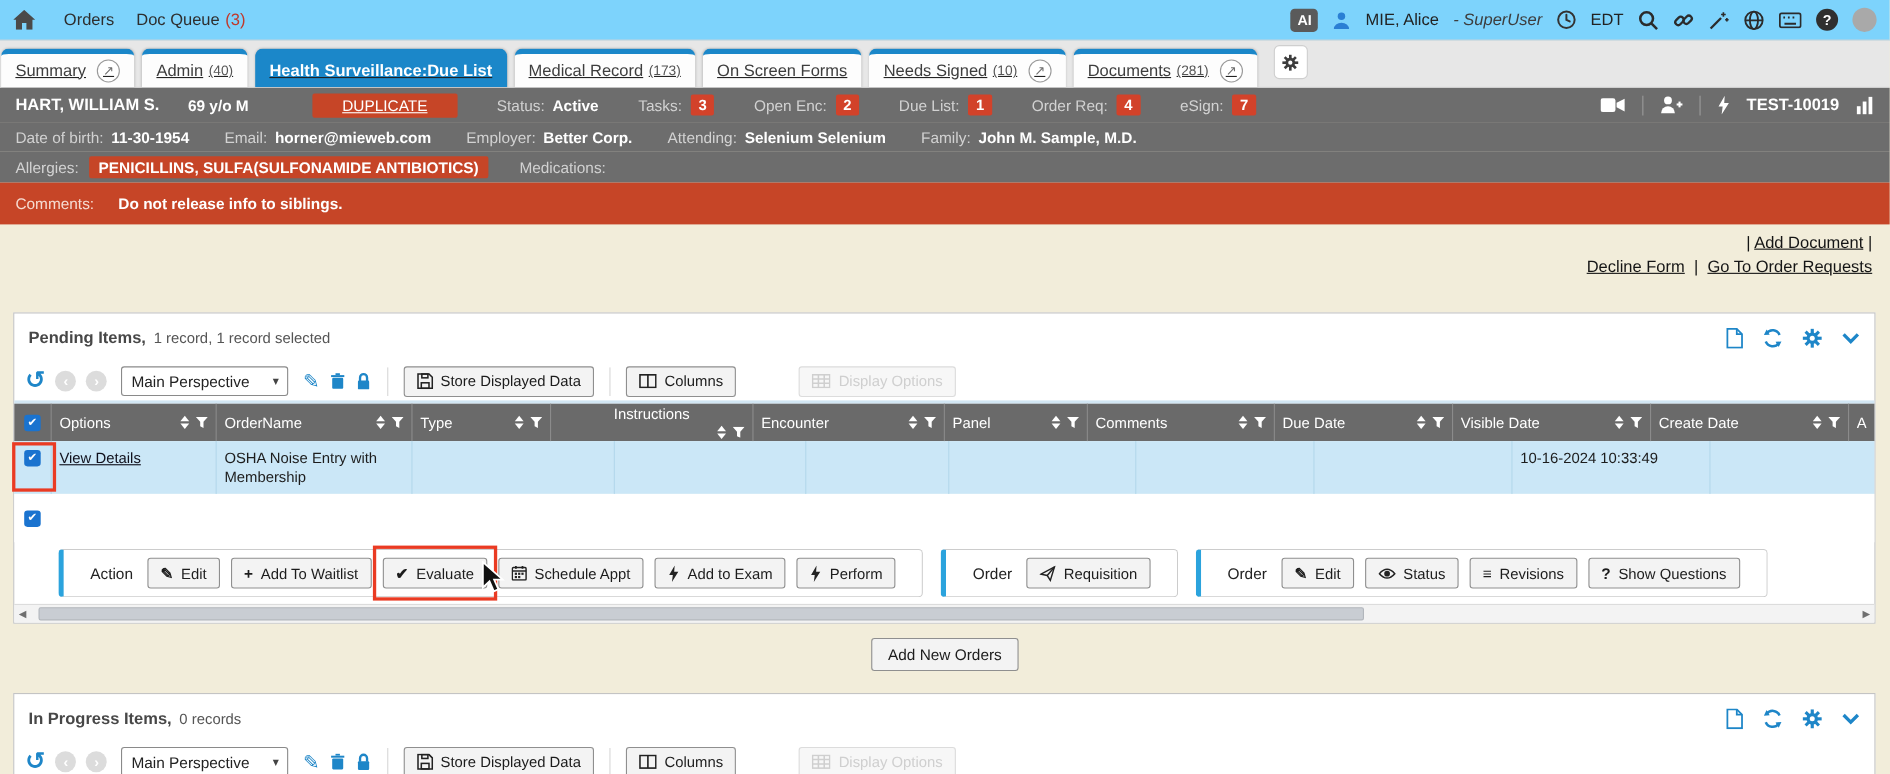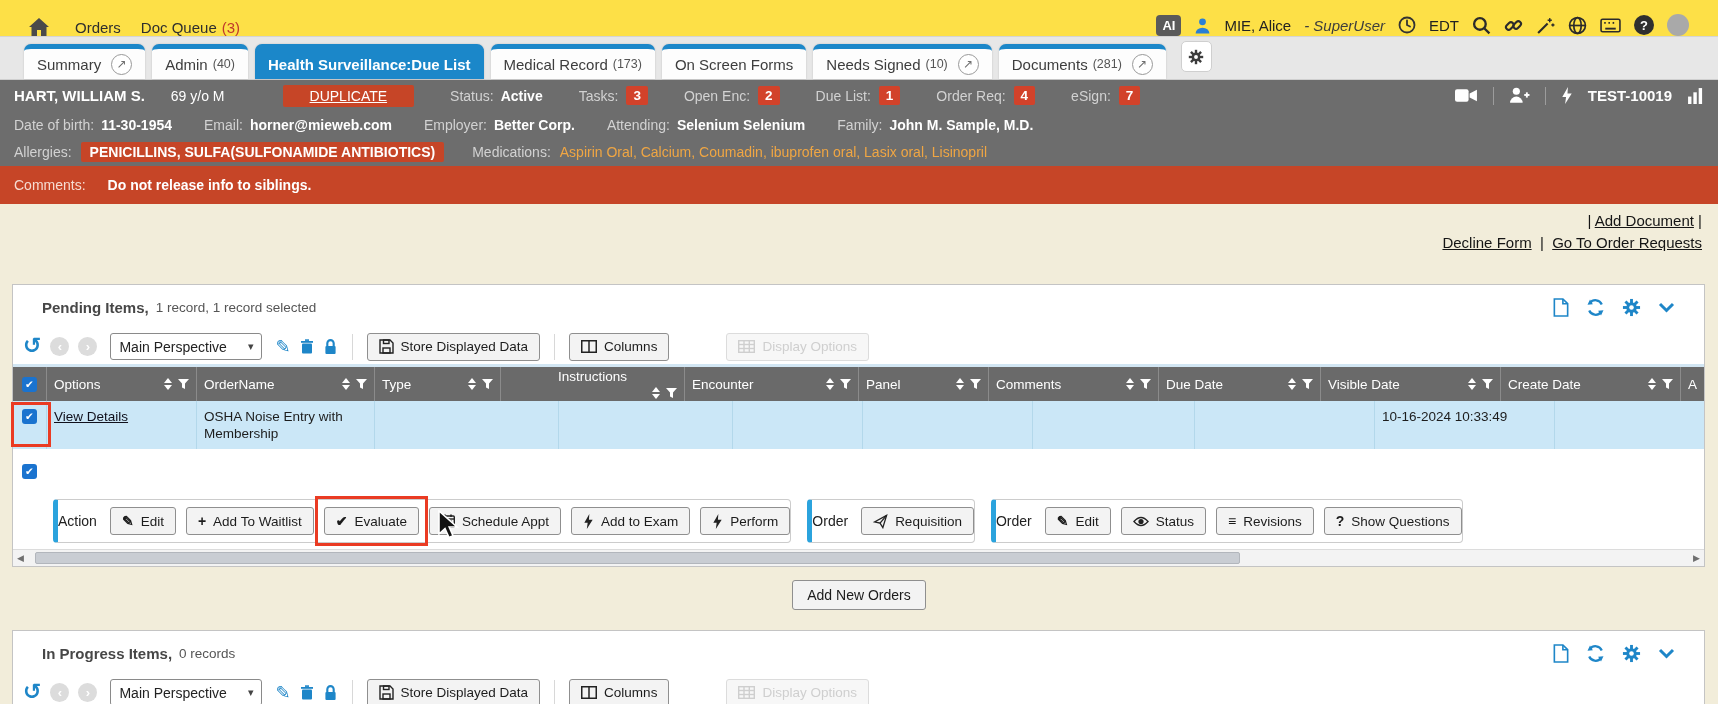--- a/index.html
+++ b/index.html
@@ -8,59 +8,59 @@
     position:relative;
     background:var(--cream,#f2edda);
     font-family:"Liberation Sans","DejaVu Sans",sans-serif;
     color:#222;
   }
   svg { display:block; }
 
   
   .topbar {
     position:absolute; top:0; left:0; right:0; height:37px;
-    background:#fde047; border-bottom:1px solid #d4d4d4;
-    display:flex; align-items:flex-end; padding:0 29px; gap:10px; font-size:15px;
+    background:#7dd3fc; border-bottom:1px solid #d4d4d4;
+    display:flex; align-items:center; padding:0 12px; gap:10px; font-size:15px;
   }
   .crumbs { display:flex; align-items:center; gap:20px; margin-left:16px; }
   .crumb { color:#2e2e2e; cursor:pointer; }
   .dq { display:flex; gap:5px; align-items:center; }
   .crumb-count { color:#c0392b; }
   .topbar-right { margin-left:auto; display:flex; align-items:center; gap:13px; }
   .ai-badge { background:#5a5a5a; color:#fff; font-weight:bold; font-size:13px; padding:3px 6px; border-radius:4px; }
   .user-role { font-style:italic; color:#3d3d3d; }
   .help-circle { width:20px; height:20px; border-radius:50%; background:#2f2f2f; color:#fff; font-weight:bold; font-size:13px; display:flex; align-items:center; justify-content:center; }
   .avatar { width:22px; height:22px; border-radius:50%; background:#a9a9a9; }
 
   
   .tabbar {
     position:absolute; top:37px; left:0; right:0; height:43px;
     background:#e7e7e7; border-bottom:1px solid #cfcfcf;
-    display:flex; align-items:flex-end; padding-left:24px; gap:7px;
+    display:flex; align-items:flex-end; padding-left:1px; gap:7px;text-decoration:underline;
   }
   .tab {
     height:35px; display:flex; align-items:center; padding:0 13px;
     background:#fdfdfd; border-top:5px solid var(--accent-blue,#1b87c9);
     border-radius:7px 7px 0 0; font-size:15px; color:#3d3d3d; cursor:pointer;
     box-shadow:0 0 2px rgba(0,0,0,.18); white-space:nowrap;
   }
   .tab .count { font-size:12.5px; margin-left:5px; color:#555; }
   .tab.active { background:var(--accent-blue,#1b87c9); color:#fff; font-weight:bold; }
   .ext-circle { width:21px; height:21px; border-radius:50%; border:1.5px solid #999; color:#707070; font-size:12px; display:flex; align-items:center; justify-content:center; margin-left:10px; background:#fff; }
   .tab-settings { width:31px; height:31px; background:#fff; border:1px solid #cfcfcf; border-radius:5px; margin-left:8px; align-self:center; margin-bottom:3px; display:flex; align-items:center; justify-content:center; position:relative; cursor:pointer; }
 
   
   .pbar { position:absolute; left:0; right:0; background:var(--bar-gray,#6d6d6d); color:#fff; display:flex; align-items:center; padding:0 14px; font-size:14px; }
   .pbar .lbl { color:#d2d2d2; font-weight:normal; }
   .pbar .val { color:#fff; font-weight:bold; margin-left:7px; }
   .pbar1 { top:80px; height:31px; }
   .pbar2 { top:111px; height:27px; }
   .pbar3 { top:138px; height:28px; }
   .pname { font-weight:bold; font-size:15px; }
-  .age { margin-left:26px; font-weight:normal; }
+  .age { margin-left:26px; font-weight:bold; }
   .dup-badge { margin-left:58px; background:var(--alert-red,#c64527); padding:3px 27px; font-weight:normal; text-decoration:underline; border-radius:2px; }
   .stat-group { display:flex; align-items:center; margin-left:36px; }
   .num-badge { background:var(--badge-red,#d2422a); color:#fff; font-weight:bold; padding:2px 7px; border-radius:2px; margin-left:8px; font-size:13.5px; }
   .pbar-right { margin-left:auto; display:flex; align-items:center; gap:15px; }
   .pdiv { width:1px; height:18px; background:#9c9c9c; }
   .chart-id { font-weight:bold; font-size:15px; }
   .demo-pair { display:flex; align-items:center; margin-right:32px; }
   .allergy-badge { background:var(--alert-red,#c64527); color:#fff; font-weight:bold; padding:2px 9px; border-radius:2px; margin-left:9px; }
   .meds { margin-left:9px; color:var(--meds-orange,#f0a643); }
   .med + .med::before { content:", "; }
@@ -74,21 +74,21 @@
   .links-line a { color:#151515; text-decoration:underline; cursor:pointer; }
   .line1 { top:212px; }
   .line2 { top:234px; }
   .line1::before { content:"| "; } .line1::after { content:" |"; }
   .sep-pipe::before { content:"  |  "; text-decoration:none; white-space:pre; }
 
   
   .panel { position:absolute; left:12px; width:1693px; background:#fff; border:1px solid #c4c4c4; }
   .panel.pending { top:284px; height:283px; }
   .panel.inprogress { top:630px; height:120px; }
-  .panel-head { height:44px; display:flex; align-items:center; padding:0 29px; }
+  .panel-head { height:44px; display:flex; align-items:center; padding:0 13px; }
   .panel-title { font-weight:bold; font-size:15px; color:#474747; }
   .panel-sub { font-size:13.5px; color:#555; margin-left:7px; }
   .panel-icons { margin-left:auto; display:flex; align-items:center; gap:17px; }
   .picon { cursor:pointer; }
 
   
   .gridbar { height:38px; display:flex; align-items:center; gap:9px; padding:0 10px; border-bottom:3px solid #d2e6f3; }
   .reload { color:var(--icon-blue,#1e86c8); font-size:22px; font-weight:bold; line-height:1; cursor:pointer; margin-top:-2px; }
   .circle-dis { width:19px; height:19px; border-radius:50%; background:#dcdcdc; color:#fff; font-size:13px; font-weight:bold; display:flex; align-items:center; justify-content:center; }
   .fselect { min-width:152px; height:27px; border:1px solid #8a8a8a; border-radius:3px; background:#fff; display:flex; align-items:center; padding:0 8px; font-size:14px; color:#222; cursor:pointer; margin:0 4px;text-align:right; }
@@ -118,21 +118,21 @@
   .w-com { width:170px; } .w-due { width:162px; } .w-vis { width:180px; }
   .w-cre { width:180px; } .w-last { flex:1; overflow:hidden; border-right:none; }
   .cb { width:15px; height:15px; background:#1a73cf; border-radius:3px; color:#fff; font-size:10.5px; font-weight:bold; display:flex; align-items:center; justify-content:center; line-height:1; cursor:pointer; }
   .trow .w-cb { position:relative; }
   .cb-annot { position:absolute; left:-2px; top:1px; width:40px; height:45px; border:3px solid var(--annotation-red,#ea3b23); pointer-events:none; }
 
   .belowrow { height:44px; display:flex; align-items:center; padding:0 9px; background:#fff; }
 
   
   .actions { display:flex; align-items:center; gap:16px; padding:0 10px 0 40px; height:56px; }
-  .group { height:44px; display:flex; align-items:center; gap:10px; background:#fff; border:1px solid #ccc; border-left:5px solid #2ba3dd; border-radius:4px; padding:0 0; }
+  .group { height:44px; display:flex; align-items:center; gap:10px; background:#fff; border:1px solid #ccc; border-left:5px solid #2ba3dd; border-radius:4px; padding:0 24px; }
   .glabel { font-size:14px; color:#222; margin-right:3px; }
   .annot { position:relative; }
   .annot::after { content:""; position:absolute; inset:-11px -9px; border:3px solid var(--annotation-red,#ea3b23); pointer-events:none; }
 
   
   .hscroll { height:17px; background:#f3f3f3; border-top:1px solid #dcdcdc; position:relative; display:flex; align-items:center; justify-content:space-between; padding:0 4px; font-size:9px; color:#6f6f6f; }
   .hthumb { position:absolute; left:22px; top:2px; height:12px; width:1205px; background:#c9cdd3; border:1px solid #b2b6bc; border-radius:2px; }
 
   .addnew { position:absolute; top:580px; left:0; right:0; text-align:center; }
   .addnew .btn { height:30px; font-size:14px; padding:0 14px; }
@@ -344,23 +344,20 @@
   <span class="demo-pair">
       <span class="lbl">Family:</span>
       <span class="val">John M. Sample, M.D.</span>
     </span>
 </div>
 
 <div class="pbar pbar3">
   <span class="lbl">Allergies:</span>
   <span class="allergy-badge">PENICILLINS, SULFA(SULFONAMIDE ANTIBIOTICS)</span>
   <span class="lbl meds-lbl">Medications:</span>
-  <span class="meds">
-    <span class="med">Aspirin Oral</span><span class="med">Calcium</span><span class="med">Coumadin</span><span class="med">ibuprofen oral</span><span class="med">Lasix oral</span><span class="med">Lisinopril</span>
-  </span>
 </div>
 
 <div class="commentsbar">
   <span class="clbl">Comments:</span>
   <span class="cval">Do not release info to siblings.</span>
 </div>
 
 <div class="links-line line1">
   <a>Add Document</a>
 </div>

